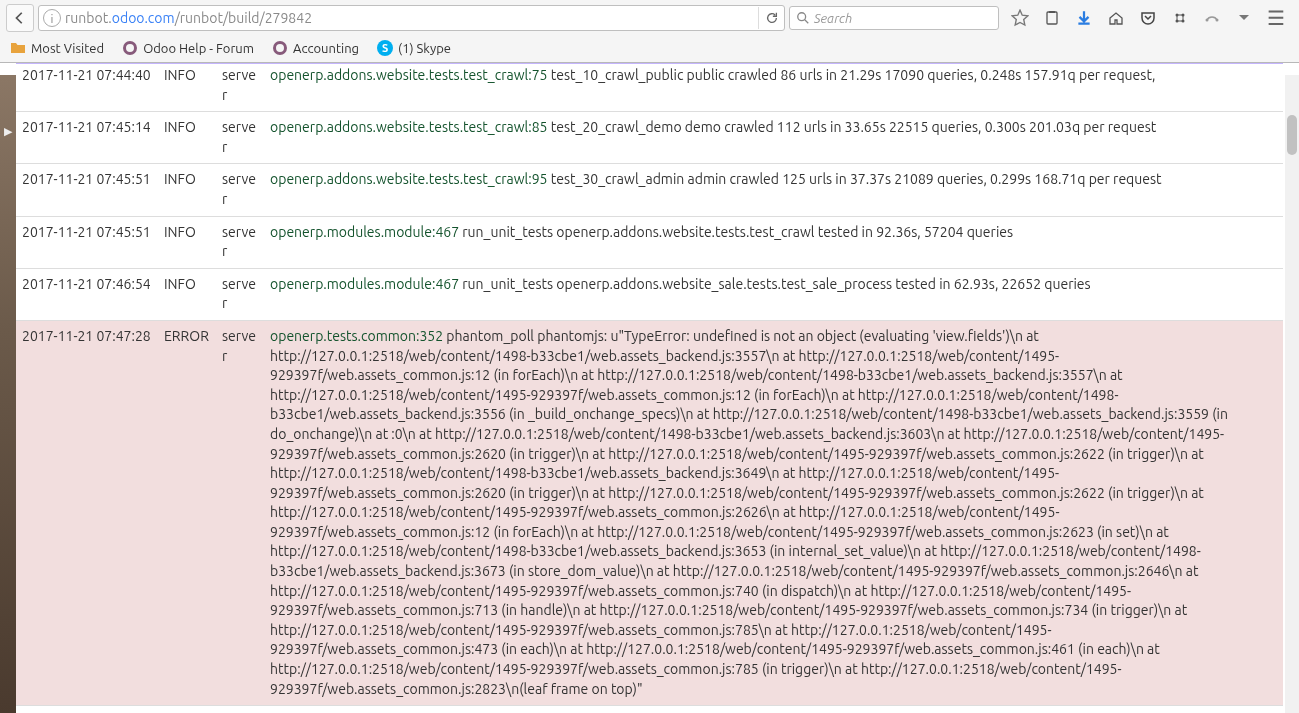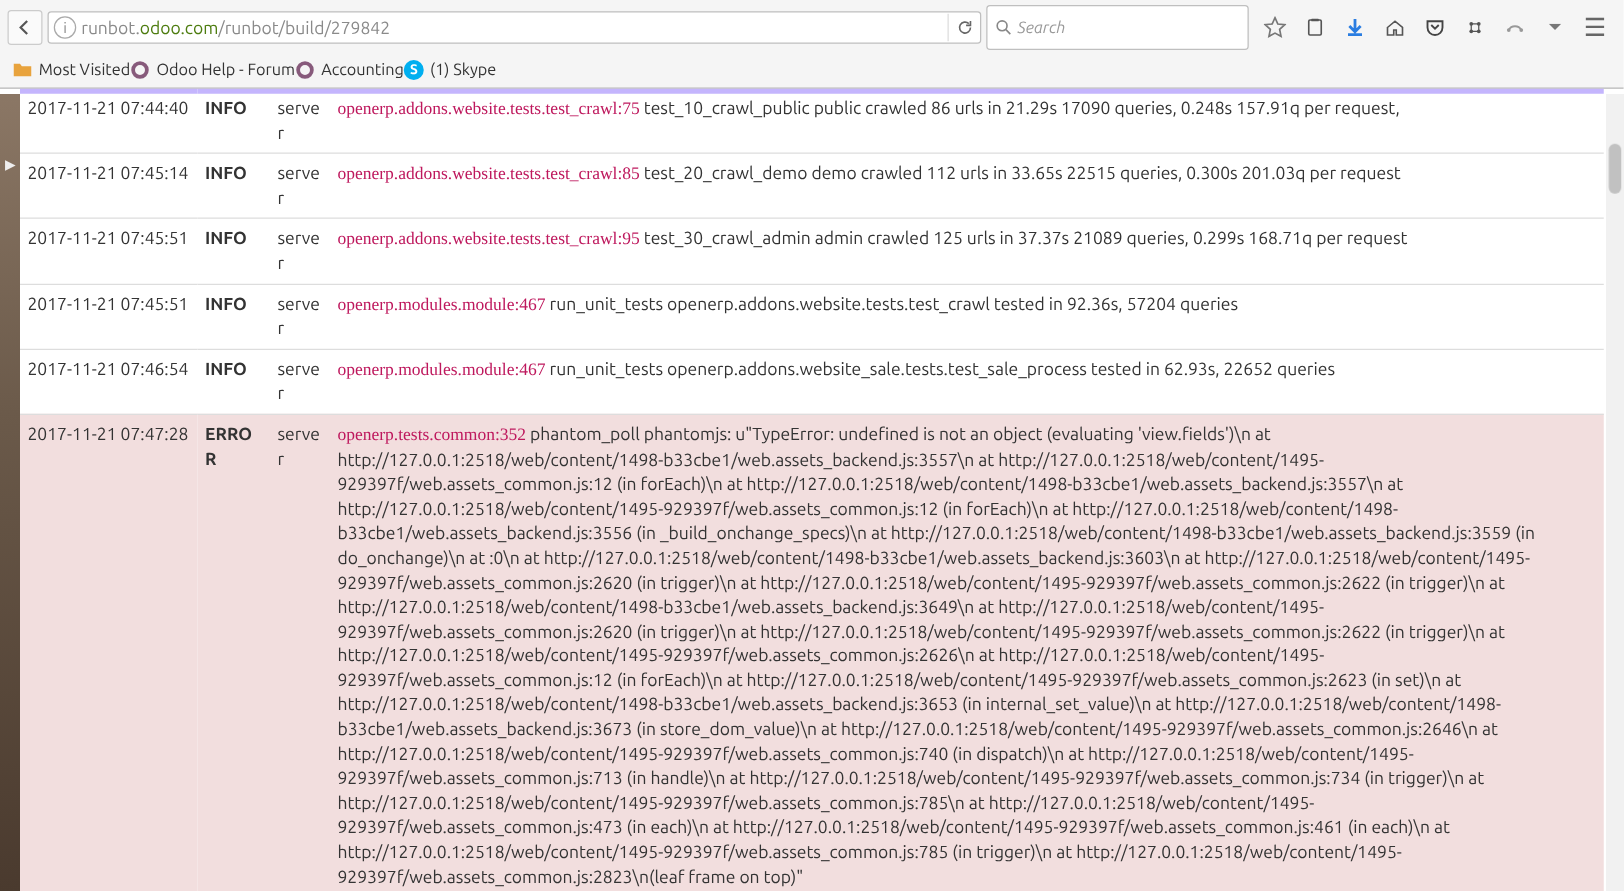--- a/index.html
+++ b/index.html
@@ -6,56 +6,56 @@
 body { font-family: Ubuntu, "Segoe UI", Arial, sans-serif; font-size: 13px; color: #333; background: #fff; }
 
 
 .browser-chrome { background: #f5f5f5; border-bottom: 1px solid #b8b8b8; }
 .url-bar-row { display: flex; align-items: center; padding: 4px 6px; gap: 4px; }
 .back-btn { width: 28px; height: 28px; border: 1px solid #ccc; border-radius: 3px; background: #fafafa; display: flex; align-items: center; justify-content: center; cursor: pointer; }
 .back-btn svg { width: 14px; height: 14px; }
 .url-input-wrap { flex: 1; display: flex; align-items: center; background: #fff; border: 1px solid #bfbfbf; border-radius: 3px; height: 26px; padding: 0 4px; }
 .url-info-icon { width: 18px; height: 18px; display: flex; align-items: center; justify-content: center; color: #888; font-size: 12px; border: 1px solid #aaa; border-radius: 50%; margin-right: 4px;}
 .url-text { flex: 1; font-size: 14px; color: #8a8a8a; white-space: nowrap; overflow: hidden; }
-.url-text .host { color: #4d7c0f; }
+.url-text .host { color: #3b82f6; }
 .reload-btn { width: 22px; height: 22px; display: flex; align-items: center; justify-content: center; color: #666; cursor: pointer; border-left: 1px solid #ddd; margin-left: 4px; padding-left: 4px;}
-.search-wrap { width: 210px; display: flex; align-items: center; background: #fff; border: 1px solid #bfbfbf; border-radius: 3px; height: 36px; padding: 0 6px; }
+.search-wrap { width: 210px; display: flex; align-items: center; background: #fff; border: 1px solid #bfbfbf; border-radius: 3px; height: 24px; padding: 0 6px; }
 .search-wrap svg { width: 14px; height: 14px; fill: #888; margin-right: 4px;}
 .search-text { color: #999; font-style: italic; font-size: 13px; }
 .chrome-icons { display: flex; align-items: center; gap: 14px; padding: 0 8px; }
 .chrome-icon { width: 18px; height: 18px; color: #555; display: flex; align-items: center; justify-content: center; cursor: pointer; }
 .chrome-icon.star svg { fill: #777; }
 .chrome-icon.down svg { fill: #2a7de1; }
 .chrome-icon.pocket svg { fill: #444; width:16px; height:16px; }
 .chrome-icon.menu { font-size: 20px; color: #666; }
 
-.bookmarks-row { display: flex; align-items: center; padding: 4px 10px 6px 10px; }
+.bookmarks-row { display: flex; align-items: center; padding: 4px 10px 6px 10px; gap: 18px; }
 .bm-item { display: flex; align-items: center; gap: 5px; font-size: 13px; color: #333; cursor: pointer; }
 .bm-item .ico { width: 16px; height: 16px; display: flex; align-items: center; justify-content: center; }
 .ico-folder svg { fill: #e8a33d; }
 .ico-ring { width: 14px; height: 14px; border: 3px solid #875a7b; border-radius: 50%; }
 .ico-skype { width: 16px; height: 16px; background: #00aff0; border-radius: 50%; display:flex; align-items:center; justify-content:center; color:#fff; font-weight:bold; font-size:11px;}
 
 .sidebar-sliver { position: fixed; left: 0; top: 75px; bottom: 0; width: 16px; background: linear-gradient(to bottom, #8b7765 0%, #6b5a4a 40%, #4a3a2e 100%); z-index: 0; }
 .sidebar-sliver .arrow { position: absolute; top: 50px; left: 4px; color: #eee; font-size: 11px;}
 
 
 .log-container { margin-left: 16px; margin-right: 16px; position: relative; }
 .log-table { width: 100%; border-collapse: collapse; table-layout: fixed; }
 .log-table col.c-time { width: 142px; }
 .log-table col.c-level { width: 58px; }
 .log-table col.c-src { width: 48px; }
 .log-table col.c-msg { }
 .log-table tr { border-bottom: 1px solid #ddd; }
-.log-table tr:first-child td { border-top: 4px solid #c4b5fd; padding-top: 4px; }
+.log-table tr:first-child td { border-top: 1px solid #c4b5fd; padding-top: 4px; }
 .log-table td { padding: 6px 6px; vertical-align: top; font-size: 14px; line-height: 1.4; word-wrap: break-word; overflow-wrap: break-word; white-space: normal; }
 .log-table tr.first-cut td { padding-top: 2px; }
 .log-table tr.level-ERROR { background: #f2dede; }
-.level-cell { font-weight: bold; }
-.msg-link { color: #be185d; cursor: pointer; font-family: Liberation Serif, serif; }
+.level-cell { font-weight: normal; }
+.msg-link { color: #14532d; cursor: pointer; }
 .msg-text { color: #333; }
 
 .scrollbar-track { position: fixed; right: 0; top: 75px; bottom: 0; width: 14px; background: #f1f1f1; }
 .scrollbar-thumb { position: absolute; left: 2px; right: 2px; height: 40px; background: #c1c1c1; border-radius: 5px; top: 40px; }
 </style>
 </head>
 <body>
 
 <div class="browser-chrome">
   <div class="url-bar-row">

